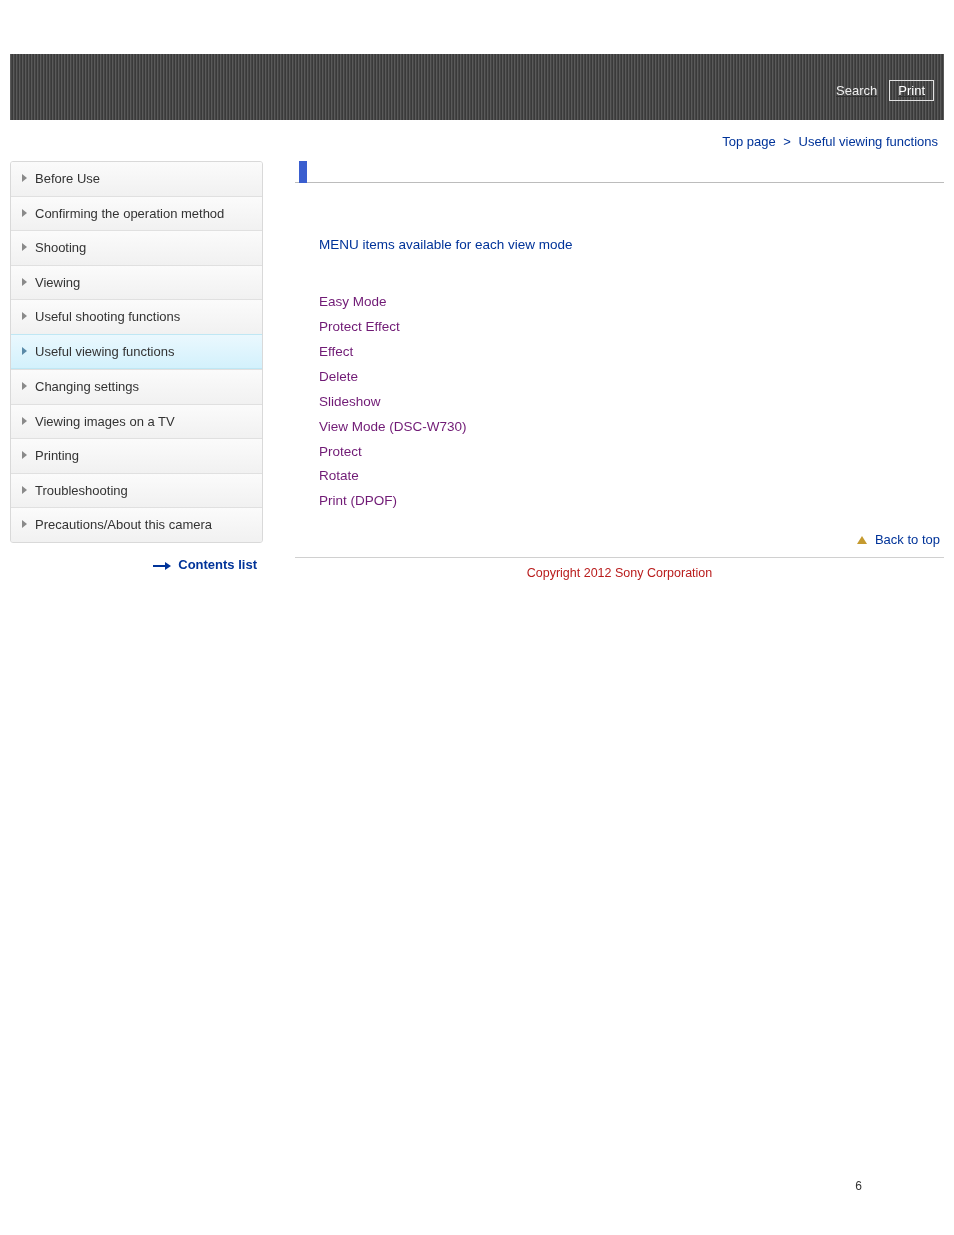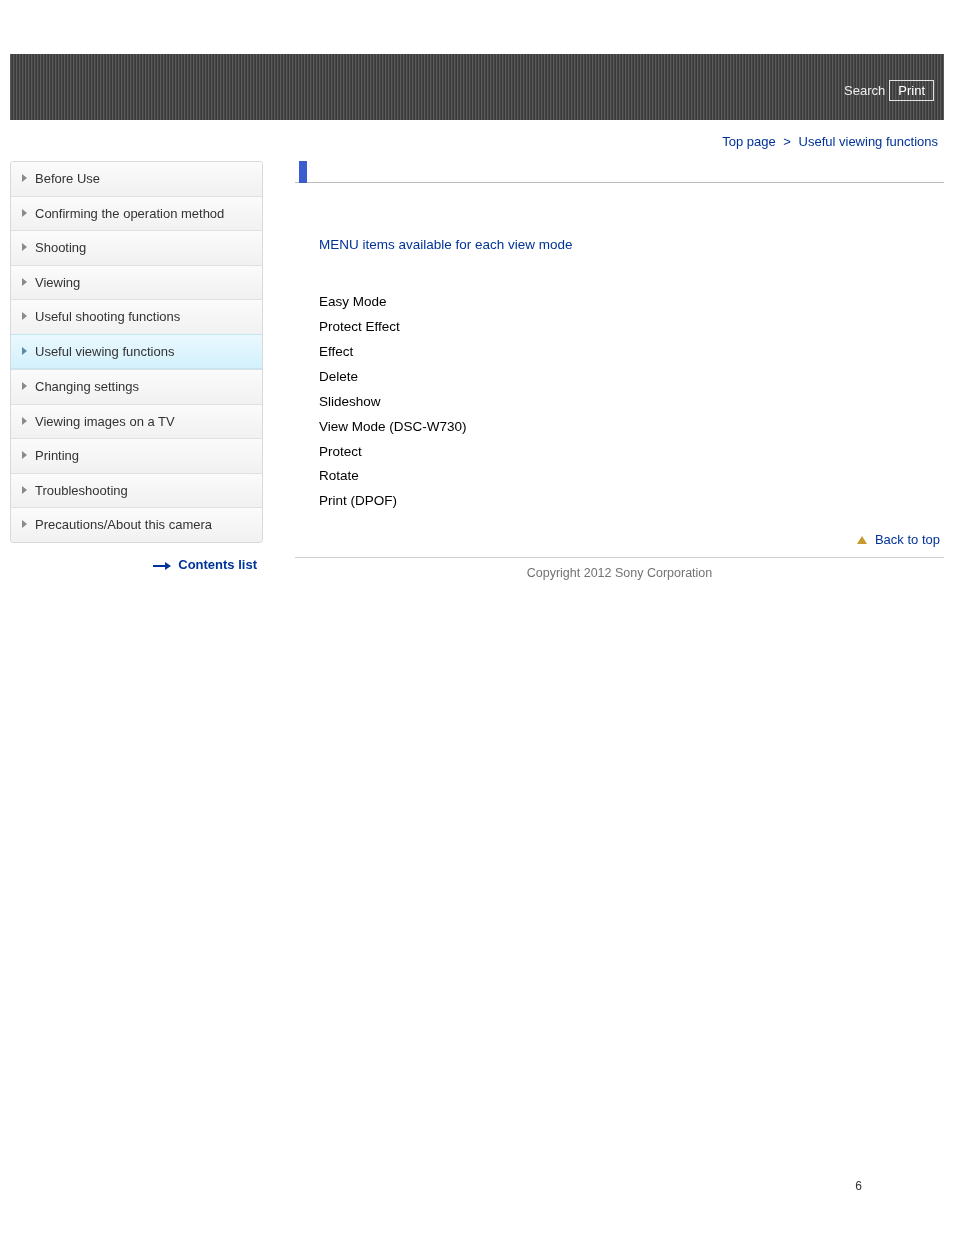--- a/index.html
+++ b/index.html
@@ -27,21 +27,23 @@
     );
     background-color: #4a4a4a;
     position: relative;
     margin-top: 42px;
   }
   .hero-actions {
     position: absolute;
     right: 10px;
     top: 26px;
     display: flex;
+    gap: 8px;
     align-items: center;
+    text-decoration: underline;
   }
   .search-link {
     color: #eee;
     text-decoration: none;
     font-size: 13px;
     padding: 2px 4px;
   }
   .print-btn {
     border: 1px solid #e2e2e2;
     color: #fff;
@@ -152,21 +154,21 @@
   .section-head {
     margin-bottom: 40px;
   }
   .section-head a {
     color: #003399;
     text-decoration: none;
     font-size: 13.5px;
   }
   .link-list a {
     display: block;
-    color: #000000;
+    color: #701a75;
     text-decoration: none;
     margin: 4px 0;
     line-height: 1.55;
     font-size: 13.5px;
   }
   .back-to-top {
     text-align: right;
     padding: 16px 4px 10px 0;
     border-bottom: 1px solid #d0d0d0;
   }
@@ -180,21 +182,21 @@
     width: 0; height: 0;
     border-left: 5px solid transparent;
     border-right: 5px solid transparent;
     border-bottom: 8px solid #c59a2f;
     margin-right: 4px;
     vertical-align: baseline;
   }
   .copyright {
     text-align: center;
     font-size: 12.5px;
-    color: #737373;
+    color: #b91c1c;
     padding-top: 8px;
   }
   .pagenum {
     position: absolute;
     right: 92px;
     bottom: 42px;
     font-size: 12px;
     color: #333;
   }
 </style>

